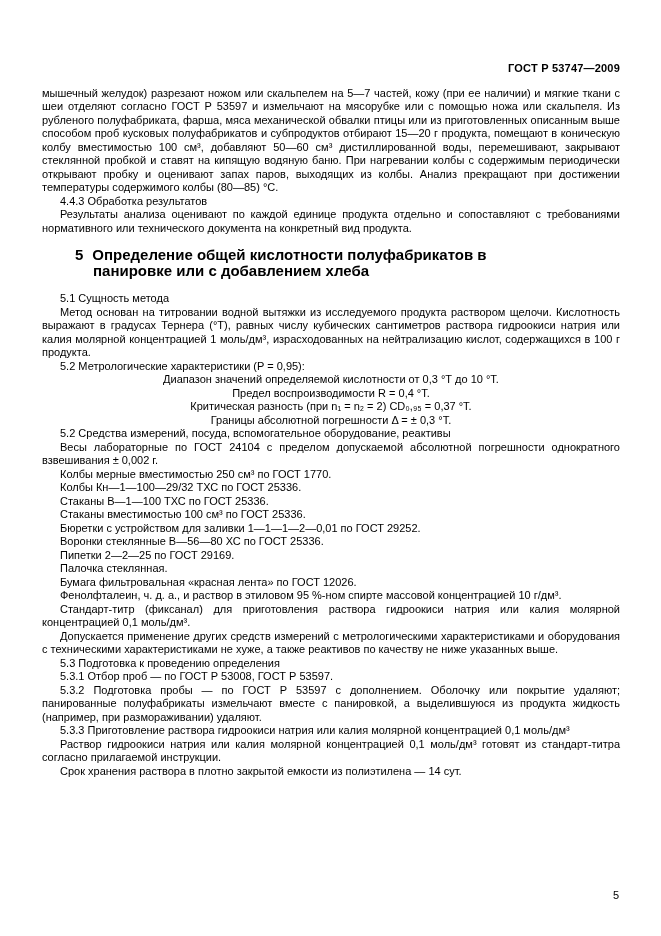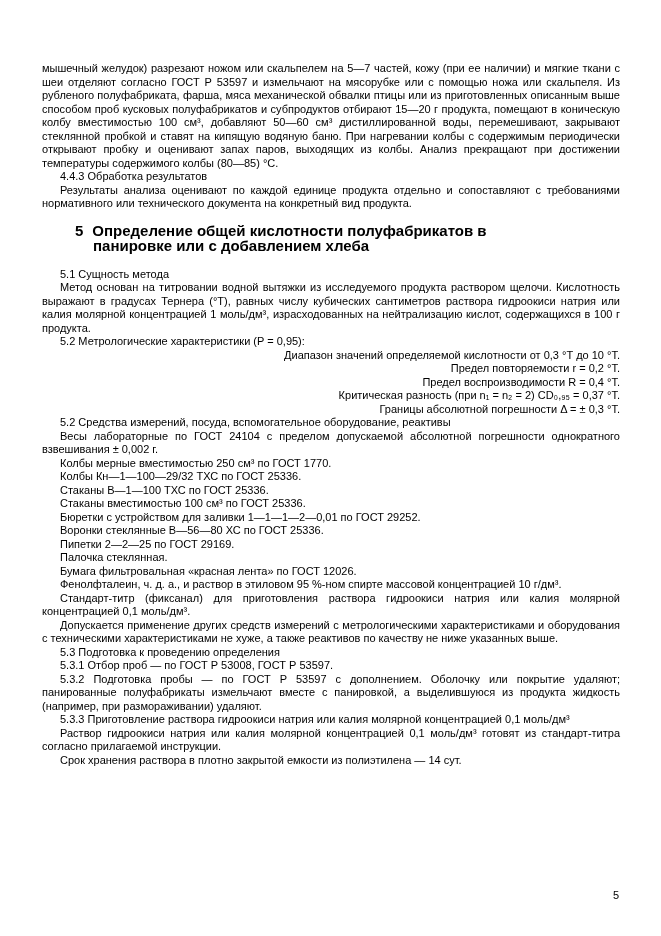--- a/index.html
+++ b/index.html
@@ -21,21 +21,21 @@
     text-align: right;
     font-weight: bold;
     margin-bottom: 11px;
     letter-spacing: 0.2px;
   }
   p.p {
     text-align: justify;
     text-indent: 18px;
   }
   p.line {
-    text-align: right;
+    text-align: center;
     text-indent: 0;
   }
   .bold { font-weight: normal; }
   h2.sec-title {
     font-size: 15px;
     line-height: 15.5px;
     font-weight: bold;
     padding-left: 51px;
     text-indent: -18px;
     width: 452px;
@@ -48,37 +48,39 @@
     bottom: 34px;
     font-size: 11px;
   }
 </style>
 </head>
 <body>
 
 <div class="page">
   <div class="inner">
 
+    <div class="doc-header">
+      <span>ГОСТ Р 53747—2009</span>
+    </div>
 
     <div>
       <p class="p" style="text-indent:0">мышечный желудок) разрезают ножом или скальпелем на 5—7 частей, кожу (при ее наличии) и мягкие ткани с шеи отделяют согласно ГОСТ Р 53597 и измельчают на мясорубке или с помощью ножа или скальпеля. Из рубленого полуфабриката, фарша, мяса механической обвалки птицы или из приготовленных описанным выше способом проб кусковых полуфабрикатов и субпродуктов отбирают 15—20 г продукта, помещают в коническую колбу вместимостью 100 см³, добавляют 50—60 см³ дистиллированной воды, перемешивают, закрывают стеклянной пробкой и ставят на кипящую водяную баню. При нагревании колбы с содержимым периодически открывают пробку и оценивают запах паров, выходящих из колбы. Анализ прекращают при достижении температуры содержимого колбы (80—85) °С.</p>
 
       <p class="p bold">4.4.3 Обработка результатов</p>
       <p class="p">Результаты анализа оценивают по каждой единице продукта отдельно и сопоставляют с требованиями нормативного или технического документа на конкретный вид продукта.</p>
 
       <h2 class="sec-title">
         <span class="sec-num">5</span><span>Определение общей кислотности полуфабрикатов в панировке или с добавлением хлеба</span>
       </h2>
 
       <p class="p bold">5.1 Сущность метода</p>
       <p class="p">Метод основан на титровании водной вытяжки из исследуемого продукта раствором щелочи. Кислотность выражают в градусах Тернера (°Т), равных числу кубических сантиметров раствора гидроокиси натрия или калия молярной концентрацией 1 моль/дм³, израсходованных на нейтрализацию кислот, содержащихся в 100 г продукта.</p>
 
       <p class="p">5.2 Метрологические характеристики (P = 0,95):</p>
       <p class="line">Диапазон значений определяемой кислотности от 0,3 °Т до 10 °Т.</p>
-      <p class="line">Предел повторяемости r = 0,2 °Т.</p>
       <p class="line">Предел воспроизводимости R = 0,4 °Т.</p>
       <p class="line">Критическая разность (при n₁ = n₂ = 2) CD₀,₉₅ = 0,37 °Т.</p>
       <p class="line">Границы абсолютной погрешности Δ = ± 0,3 °Т.</p>
 
       <p class="p bold">5.2 Средства измерений, посуда, вспомогательное оборудование, реактивы</p>
       <p class="p">Весы лабораторные по ГОСТ 24104 с пределом допускаемой абсолютной погрешности однократного взвешивания ± 0,002 г.</p>
       <p class="p">Колбы мерные вместимостью 250 см³ по ГОСТ 1770.</p>
       <p class="p">Колбы Кн—1—100—29/32 ТХС по ГОСТ 25336.</p>
       <p class="p">Стаканы В—1—100 ТХС по ГОСТ 25336.</p>
       <p class="p">Стаканы вместимостью 100 см³ по ГОСТ 25336.</p>

